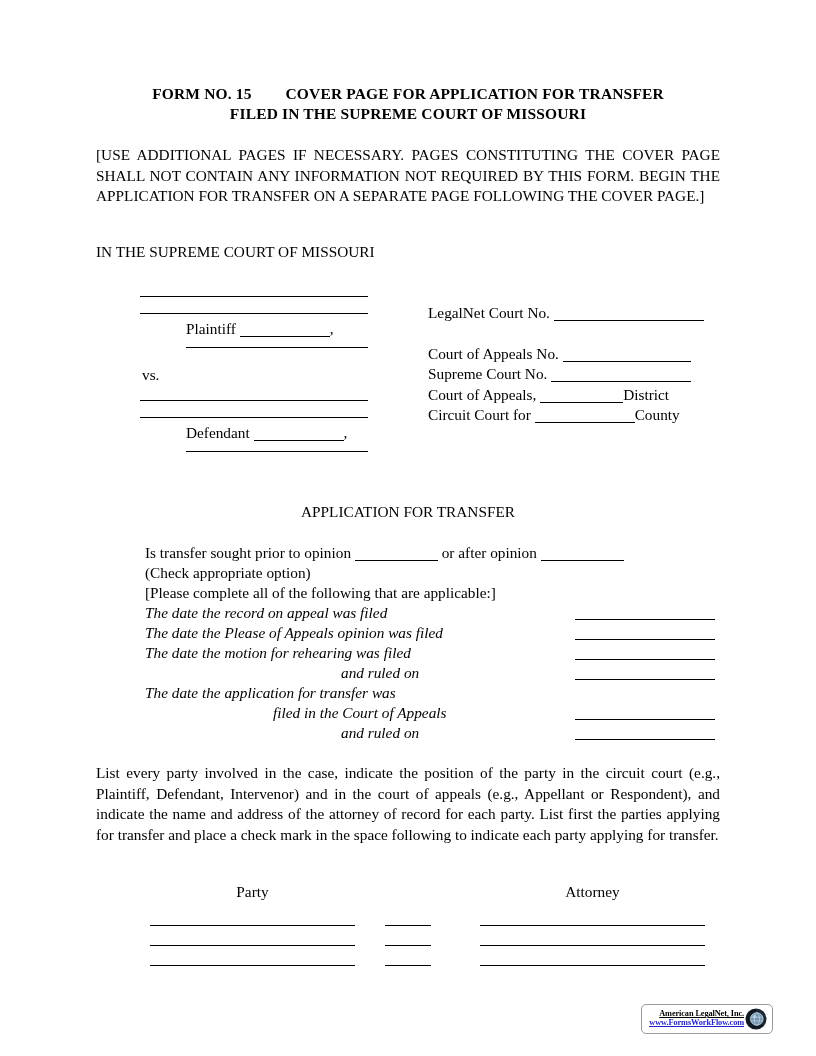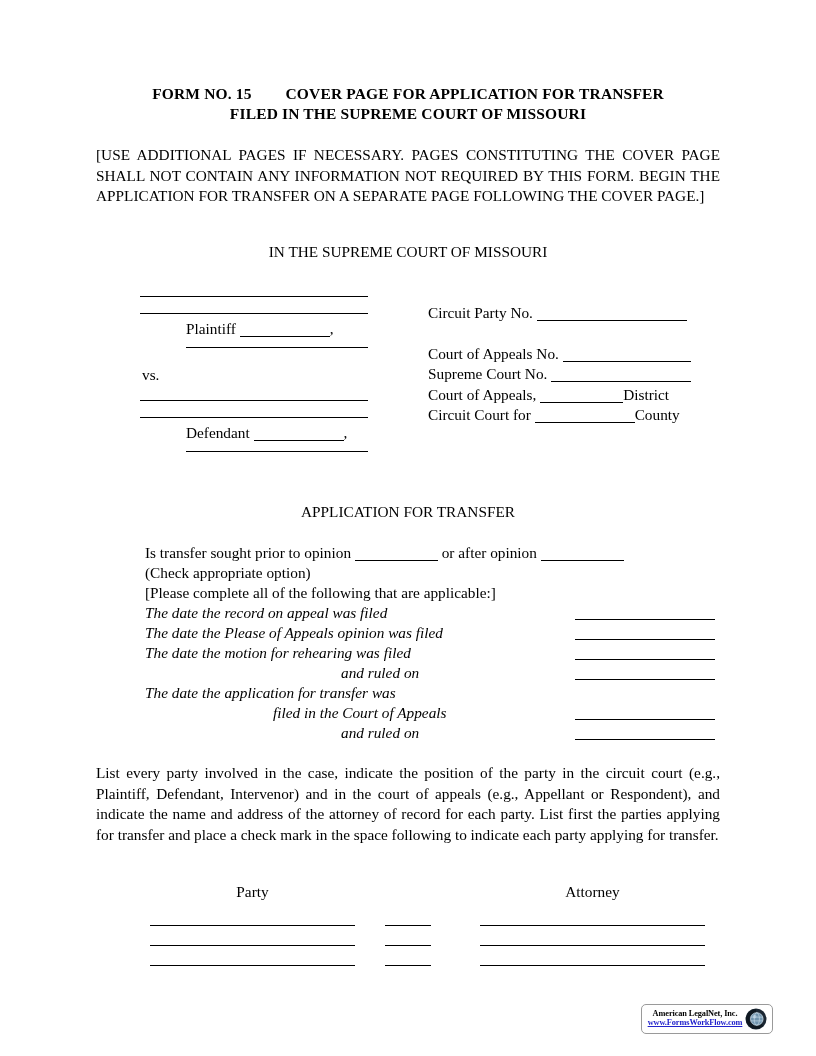--- a/index.html
+++ b/index.html
@@ -49,21 +49,20 @@
     text-align: justify;
     text-justify: inter-word;
   }
 
   
   .court-heading {
     position: absolute;
     left: 96px;
     top: 243px;
     width: 624px;
-    text-align: center;
     font-size: 15.3px;
   }
 
   
   .caption {
     position: absolute;
     left: 140px;
     top: 288px;
     width: 580px;
     height: 205px;
@@ -248,23 +247,24 @@
     border: 1px solid #9a9a9a;
     border-radius: 5px;
     background: #ffffff;
     box-sizing: border-box;
     display: flex;
     align-items: center;
     padding: 0 4px;
   }
   .stamp-text {
     flex: 1 1 auto;
-    text-align: center;
+    text-align: right;
     line-height: 1.05;
     overflow: hidden;
+    text-decoration: underline;
   }
   .stamp-company {
     font-family: "Liberation Serif", "DejaVu Serif", serif;
     font-size: 8.3px;
     font-weight: bold;
     color: #000000;
     white-space: nowrap;
     letter-spacing: -0.1px;
   }
   .stamp-url {
@@ -316,21 +316,21 @@
       <div class="rule rule-full"></div>
       <div class="gap-6"></div>
       <div class="party-label"><span>Defendant</span> <span class="blank-u bu-90"></span><span>,</span></div>
       <div class="gap-9"></div>
       <div class="rule rule-indent"></div>
     </div>
 
     <div class="vs-row">vs.</div>
 
     <div class="cap-right">
-      <div class="cr-row"><span>Circuit Party No.</span> <span class="blank-u bu-150"></span></div>
+      <div class="cr-row"><span>LegalNet Court No.</span> <span class="blank-u bu-150"></span></div>
       <div class="gap-20"></div>
       <div class="cr-row"><span>Court of Appeals No.</span> <span class="blank-u bu-128"></span></div>
       <div class="cr-row"><span>Supreme Court No.</span> <span class="blank-u bu-140"></span></div>
       <div class="cr-row"><span>Court of Appeals,</span> <span class="blank-u bu-83"></span><span>District</span></div>
       <div class="cr-row"><span>Circuit Court for</span> <span class="blank-u bu-100"></span><span>County</span></div>
     </div>
   </div>
 
   <div class="app-heading">APPLICATION FOR TRANSFER</div>
 

